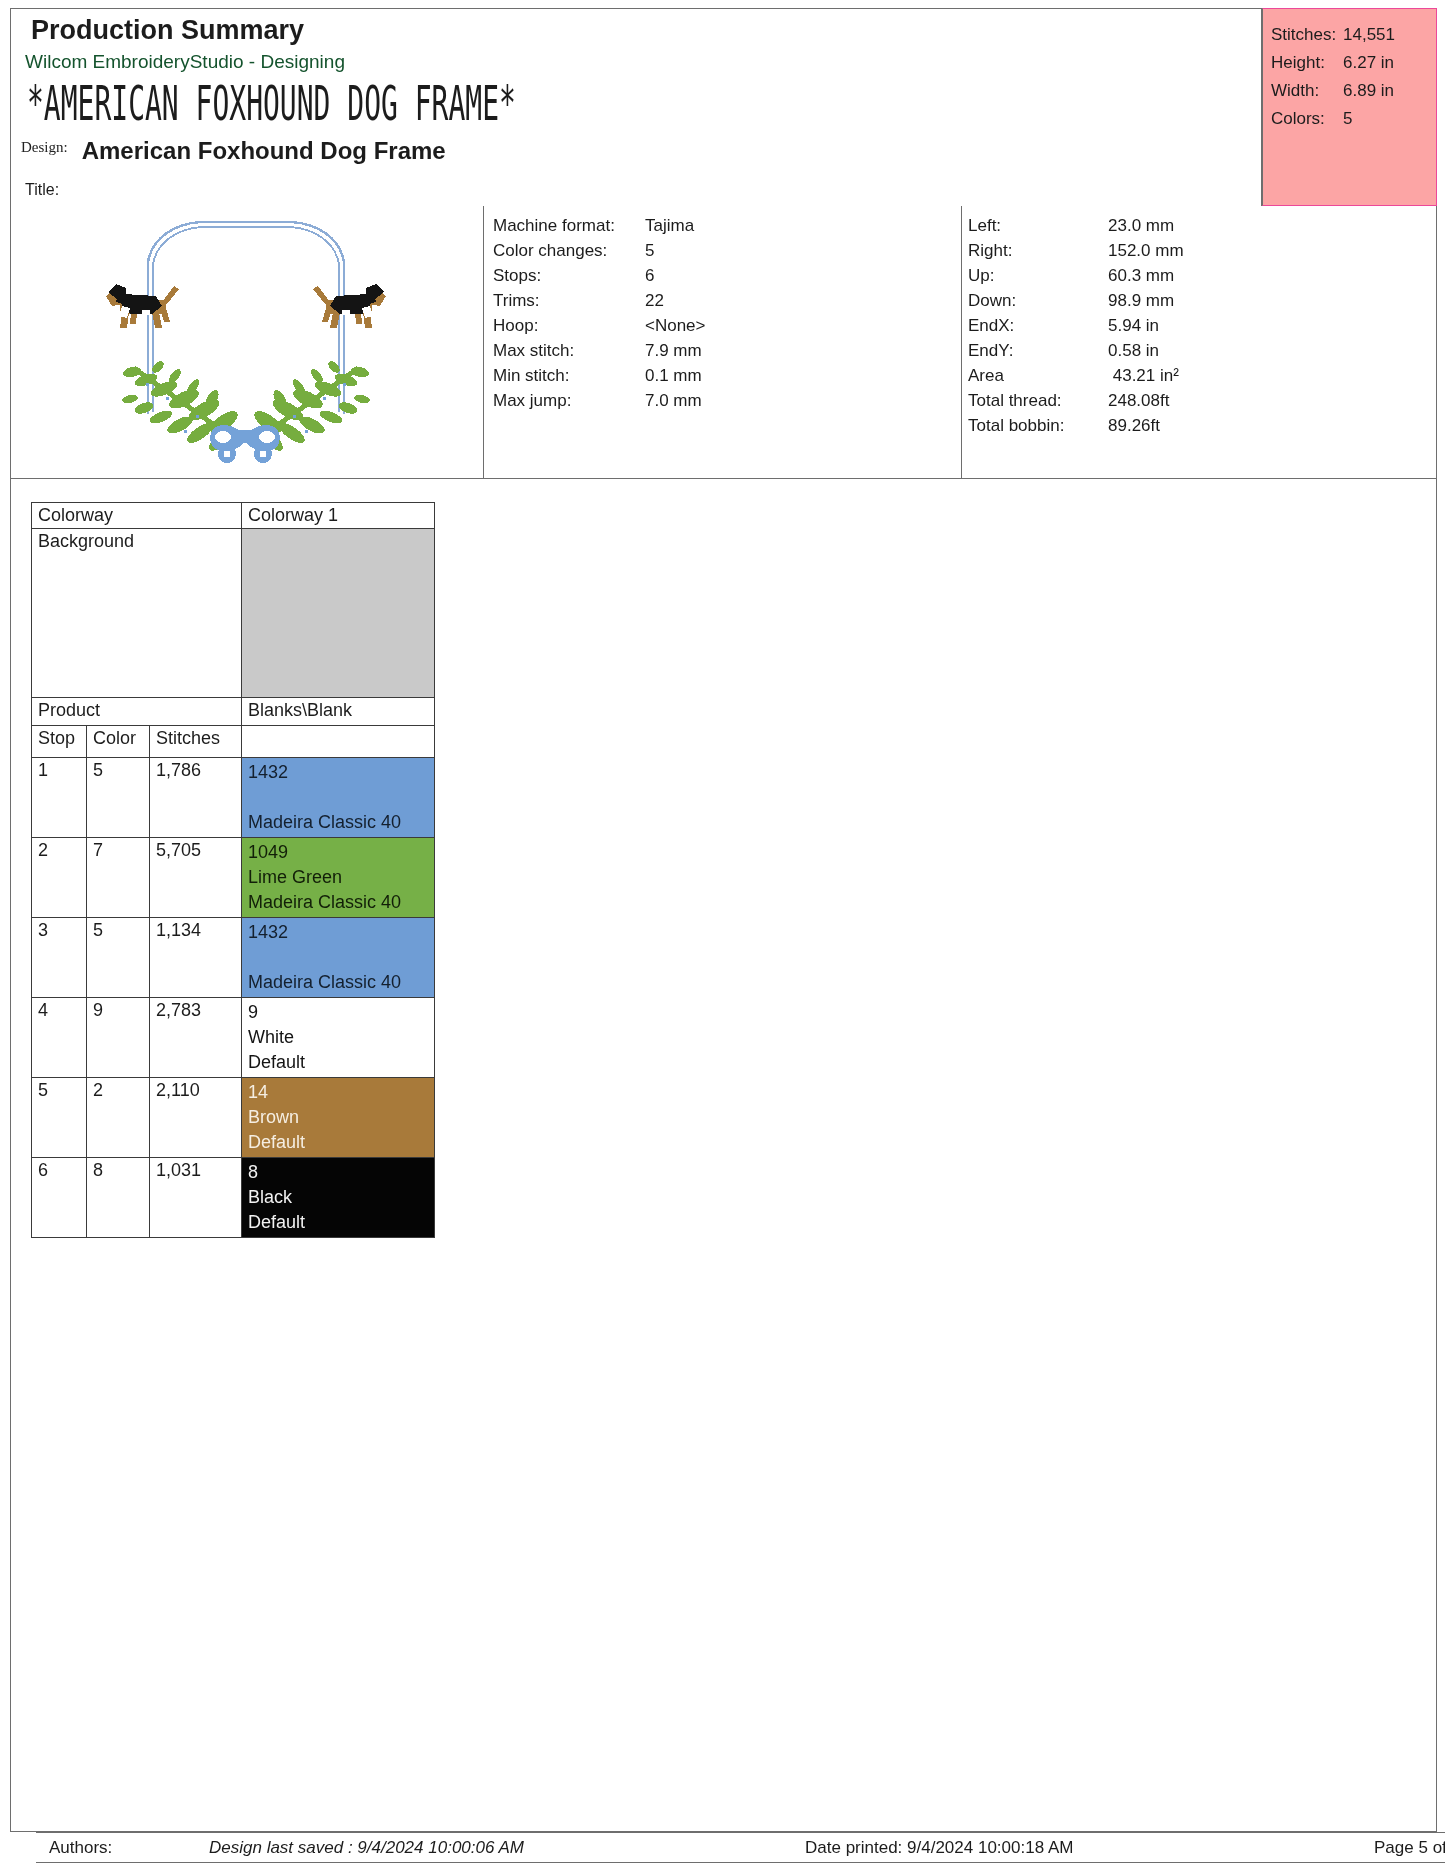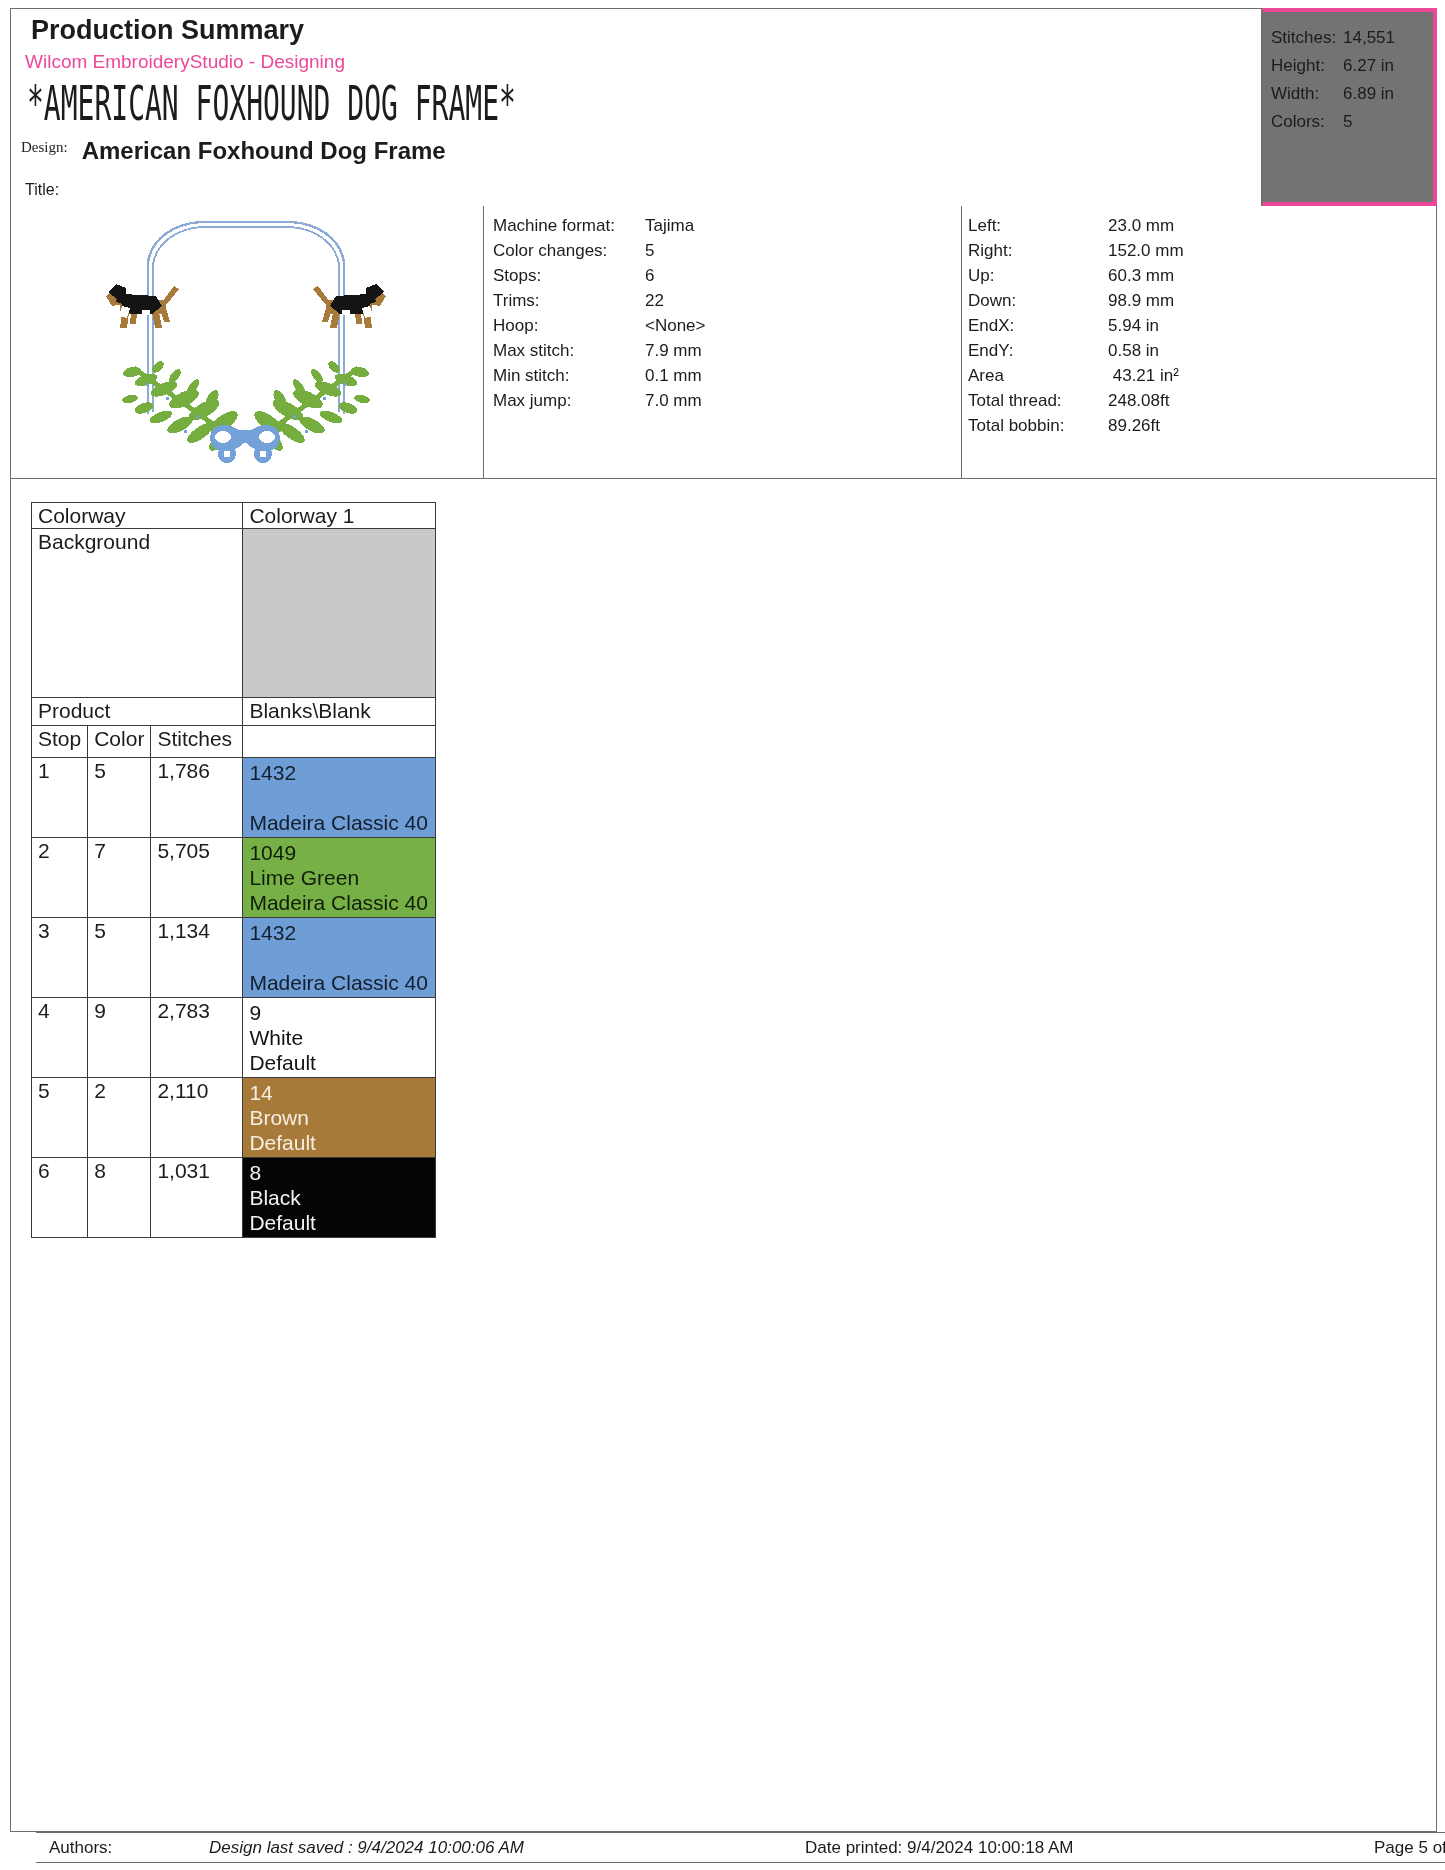--- a/index.html
+++ b/index.html
@@ -8,25 +8,25 @@
     position:relative; width:1445px; height:1870px; background:#fff;
     font-family:"Liberation Sans", sans-serif; color:#1c1c1c; overflow:hidden;
   }
   
   .header-box {
     position:absolute; left:10px; top:8px; width:1252px; height:252px;
     border:1px solid #6e6e6e; background:#fff;
   }
   .stats-box {
     position:absolute; left:1262px; top:8px; width:175px; height:198px;
-    border:4px solid #ec4899; border-left:1px solid #6e6e6e; background:#737373;
+    border:1px solid #ec4899; border-left:1px solid #6e6e6e; background:#fca5a5;
     padding:12px 0 0 8px;
   }
   .h-title { position:absolute; left:20px; top:6px; font-size:27px; font-weight:bold; letter-spacing:0; }
-  .h-sub   { position:absolute; left:14px; top:42px; font-size:19px; font-weight:400; color:#ec4899; }
+  .h-sub   { position:absolute; left:14px; top:42px; font-size:19px; font-weight:400; color:#14532d; }
   .h-big   { position:absolute; left:16px; top:66px; height:56px; white-space:nowrap; }
   .h-big .stretch {
     display:inline-block; font-family:"DejaVu Sans Mono", monospace;
     font-size:40px; font-weight:500; letter-spacing:0px;
     transform:scale(0.70,1.22); transform-origin:left top;
   }
   .h-designrow { position:absolute; left:10px; top:130px; }
   .h-designlabel { font-size:15px; color:#222; vertical-align:top;font-family:Liberation Serif, serif; }
   .h-designname  { font-size:24px; font-weight:bold; margin-left:14px; vertical-align:top; position:relative; top:-2px;}
   .h-titlelabel  { position:absolute; left:14px; top:172px; font-size:16px; }
@@ -45,21 +45,21 @@
   .hdiv { position:absolute; left:0; top:272px; width:100%; height:1px; background:#6e6e6e; }
   .machine-panel  { position:absolute; left:482px; top:7px; }
   .machine-panel .k { width:152px; }
   .extents-panel  { position:absolute; left:957px; top:7px; }
   .extents-panel .k { width:140px; }
   .preview-cell { position:absolute; left:0; top:0; width:472px; height:272px; }
   .preview-cell svg { position:absolute; left:85px; top:8px; }
   
   table.colorway {
     position:absolute; left:20px; top:296px;
-    border-collapse:collapse; table-layout:fixed; font-size:21px;
+    border-collapse:collapse; table-layout:fixed; font-size:18px;
   }
   table.colorway td {
     border:1px solid #3a3a3a; vertical-align:top; padding:2px 6px;
     line-height:21px; overflow:hidden;
   }
   td.swatch { padding:2px 6px; }
   td.swatch div { line-height:25px; white-space:nowrap; }
   tr.r-colorway { height:26px; }
   tr.r-bg       { height:169px; }
   tr.r-product  { height:28px;margin-left:37px; }

